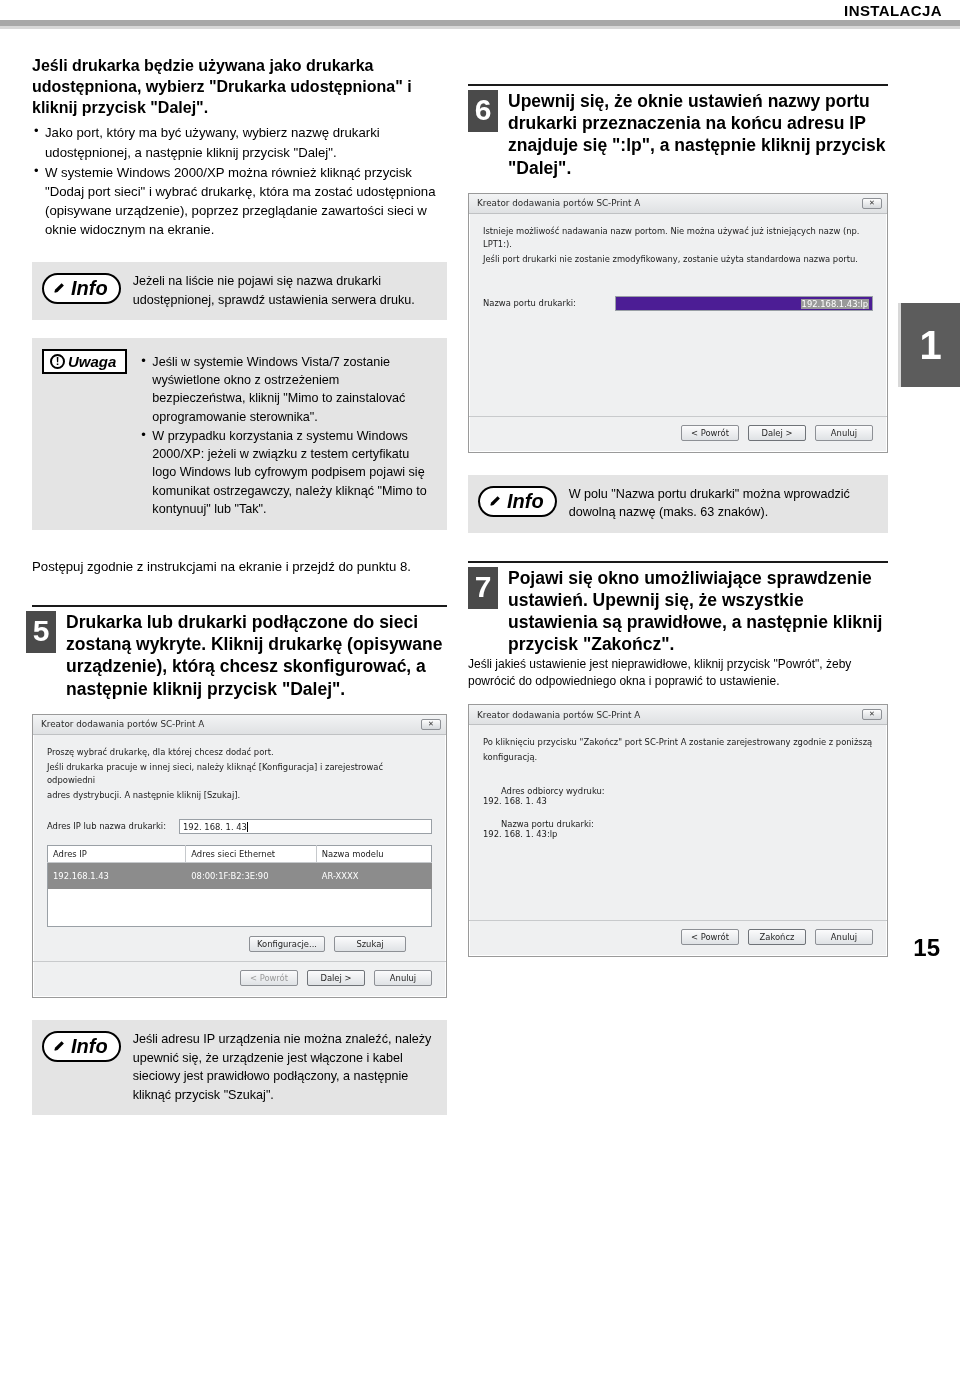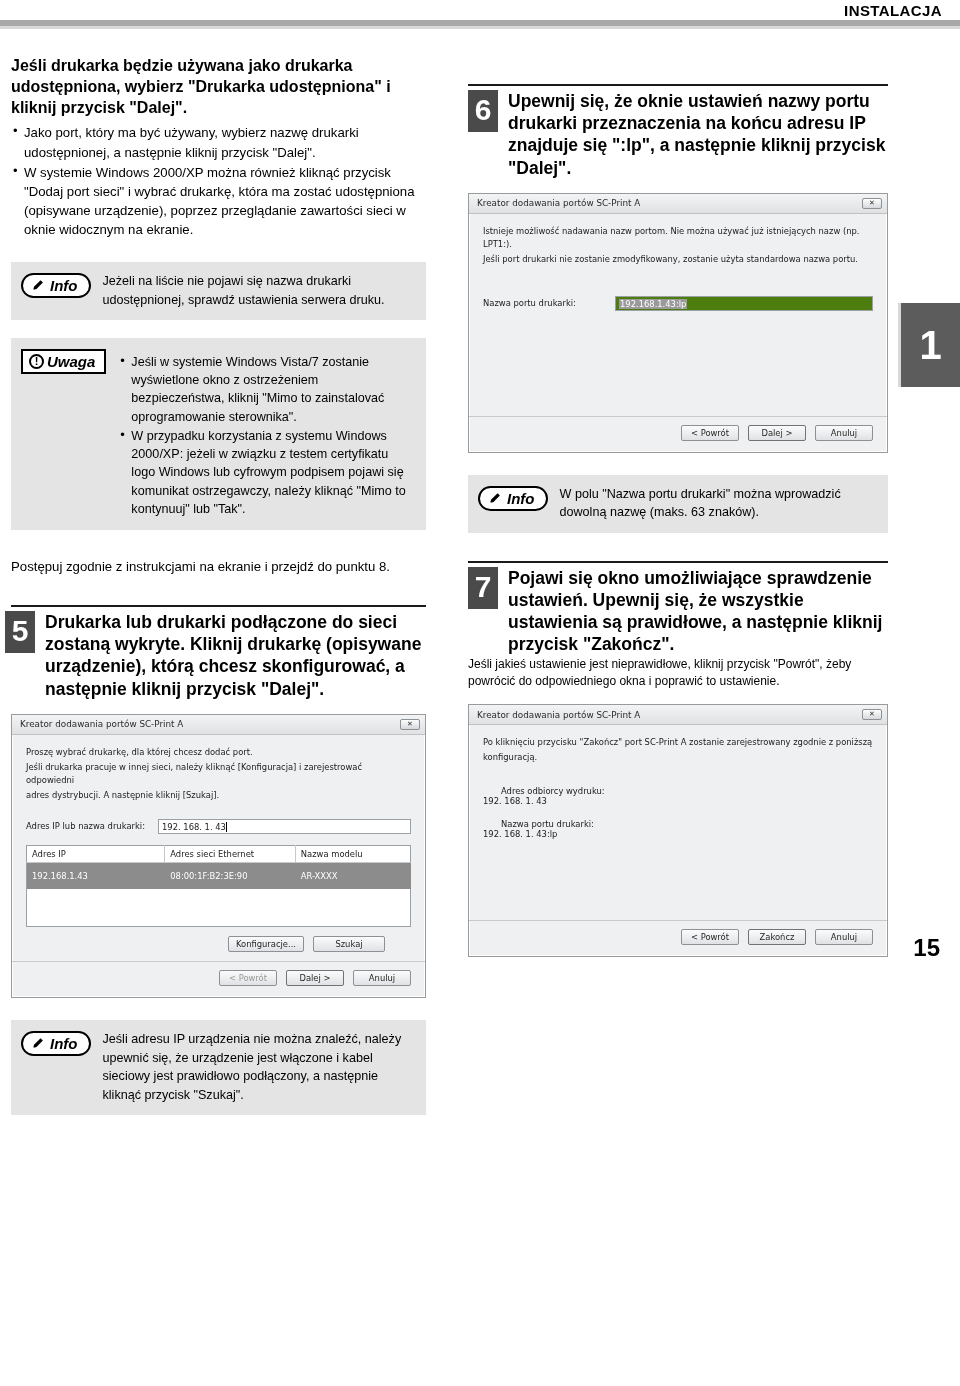--- a/index.html
+++ b/index.html
@@ -17,21 +17,21 @@
     position: absolute; top: 2px; right: 18px;
     font-size: 15px; font-weight: bold; letter-spacing: .4px;
   }
   .hdr-rule {
     position: absolute; left: 0; top: 20px; width: 960px; height: 9px;
     background: #a8a8a8;
     border-bottom: 3px solid #d8d8d8;
   }
 
   
-  .col-left  { position: absolute; left: 11px; top: 56px; width: 415px; }
+  .col-left  { position: absolute; left: 32px; top: 56px; width: 415px; }
   .col-right { position: absolute; left: 468px; top: 56px; width: 420px; }
 
   
   .step { margin-top: 0; }
   .step-rule { height: 2px; background: #1a1a1a; margin-bottom: 0; }
   .step-body { display: flex; align-items: flex-start; padding-top: 4px; }
   .step-num {
     flex: 0 0 auto;
     width: 30px; height: 42px;
     background: #4a4a4a;
@@ -69,21 +69,21 @@
   }
   .cal-badge { flex: 0 0 auto; margin-right: 12px; padding-top: 1px; }
   .cal-text { font-size: 12.6px; line-height: 1.46; flex: 1 1 auto; }
 
   .badge-info {
     display: inline-flex; align-items: center; gap: 4px;
     border: 2.2px solid #000; border-radius: 999px;
     padding: 2px 11px 2px 8px;
     background: #fff;
   }
-  .badge-info .lbl { font-size: 15px; font-weight: bold; font-style: italic; }
+  .badge-info .lbl { font-size: 20px; font-weight: bold; font-style: italic; }
 
   .badge-uwaga {
     display: inline-flex; align-items: center; gap: 3px;
     border: 2.2px solid #000;
     padding: 2px 9px 2px 6px;
     background: #fff;
   }
   .badge-uwaga .lbl { font-size: 15px; font-weight: bold; font-style: italic; }
   .excl {
     display: inline-flex; align-items: center; justify-content: center;
@@ -115,21 +115,21 @@
   }
   .dlg-body { padding: 11px 14px 8px 14px; }
   .dlg-p { line-height: 1.55; margin-bottom: 2px; }
   .dlg-row { display: flex; align-items: center; margin-top: 17px; }
   .dlg-row .lab { width: 132px; flex: 0 0 auto; }
   .dlg-inp {
     flex: 1 1 auto; height: 15px;
     border: 1px solid #9aa0a6; background: #fff;
     padding: 1px 3px; font-size: 8.4px; line-height: 13px;
   }
-  .dlg-inp.sel { background: #4d7c0f; }
+  .dlg-inp.sel { background: #4c1d95; text-align: right; }
   .sel-text { background: #9a9a9a; color: #fff; padding: 0 1px; }
   .caret { border-right: 1px solid #000; padding-right: 0; }
 
   .dlg-kv { display: flex; margin-top: 13px; flex-direction: column; }
   .dlg-kv .k { width: 150px; flex: 0 0 auto; padding-left: 18px; }
   .dlg-kv .v { flex: 1 1 auto; }
 
   table.dlg-tbl {
     width: 100%; border-collapse: collapse;
     border: 1px solid #9aa0a6; background: #fff;

